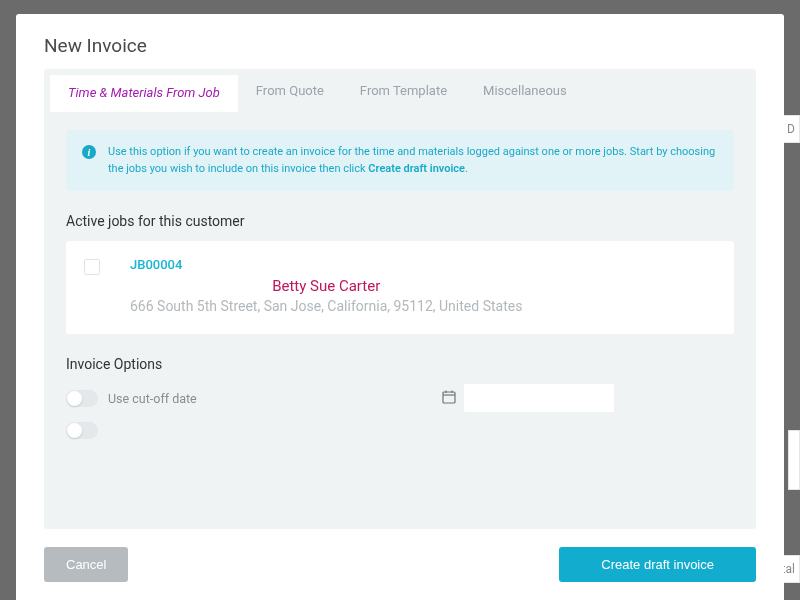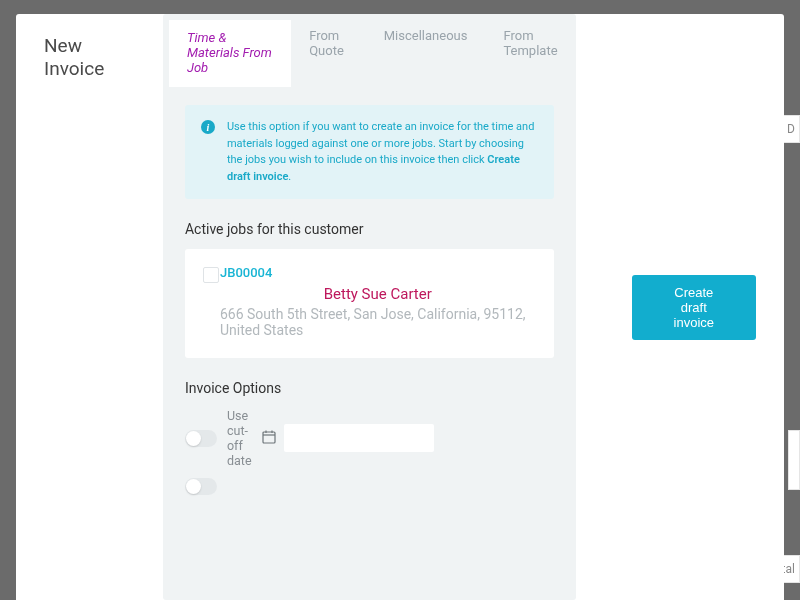--- a/index.html
+++ b/index.html
@@ -13,20 +13,21 @@
     }
     .modal {
       position: absolute;
       top: 14px;
       left: 16px;
       right: 16px;
       bottom: 0;
       background: #fff;
       border-radius: 3px 3px 0 0;
       display: flex;
+      flex-direction: column;
     }
     .modal-header {
       padding: 20px 28px 12px 28px;
     }
     .modal-title {
       font-size: 19px;
       font-weight: 400;
       color: #4a4a4a;
     }
     .tab-area {
@@ -98,21 +99,21 @@
       margin: 22px 0 12px 0;
       font-weight: 400;
     }
     .job-card {
       background: #fff;
       border-radius: 3px;
       padding: 16px 18px 20px 18px;
     }
     .job-row {
       display: flex;
-      gap: 1px;
+      gap: 30px;
       align-items: flex-start;
     }
     .checkbox {
       width: 16px;
       height: 16px;
       border: 1px solid #dfe3e6;
       border-radius: 2px;
       margin-top: 2px;
       cursor: pointer;
       flex-shrink: 0;
@@ -233,22 +234,22 @@
 
 <div class="modal">
   <div class="modal-header">
     <h2 class="modal-title">New Invoice</h2>
   </div>
 
   <div class="tab-area">
     <div class="tabs">
       <div class="tab active">Time &amp; Materials From Job</div>
       <div class="tab">From Quote</div>
+      <div class="tab">From Template</div>
       <div class="tab">Miscellaneous</div>
-      <div class="tab">From Template</div>
     </div>
 
     <div class="tab-content">
       <div class="info-box">
         <div class="info-icon">i</div>
         <div class="info-text">
           <span>Use this option if you want to create an invoice for the time and materials logged against one or more jobs. Start by choosing the jobs you wish to include on this invoice then click </span><b>Create draft invoice</b><span>.</span>
         </div>
       </div>
 
@@ -283,15 +284,16 @@
         </div>
       </div>
 
       <div class="option-row">
         <div class="toggle"></div>
       </div>
     </div>
   </div>
 
   <div class="modal-footer">
+    <button class="btn btn-cancel">Cancel</button>
     <button class="btn btn-primary">Create draft invoice</button>
   </div>
 </div>
 
 </body></html>

